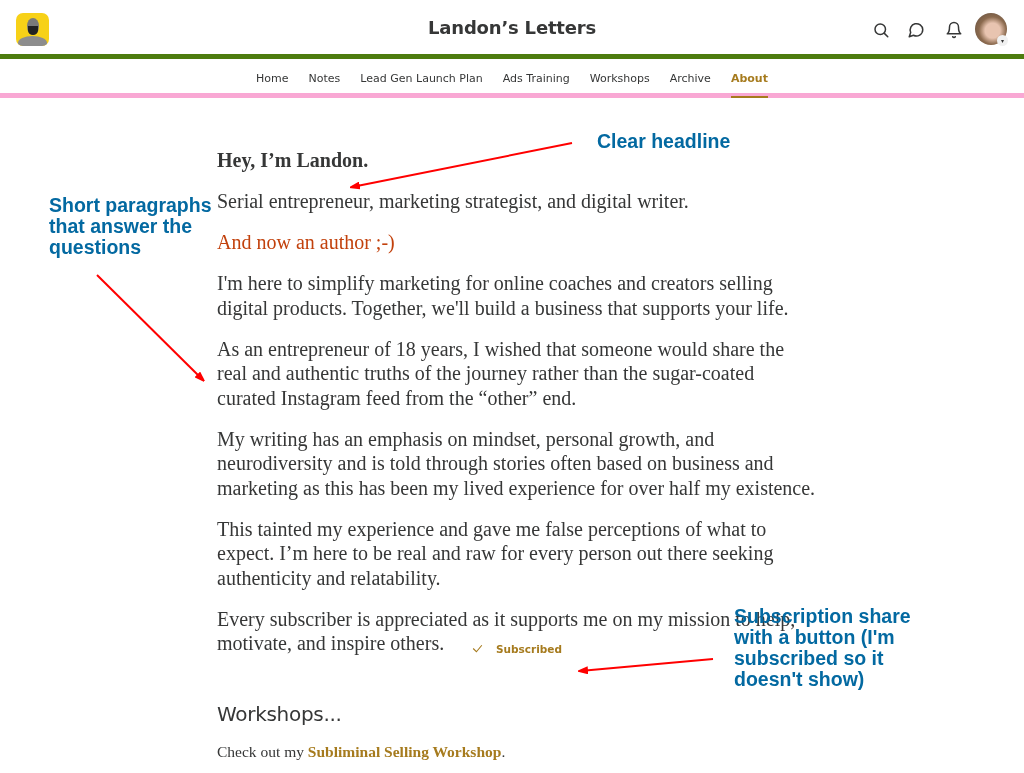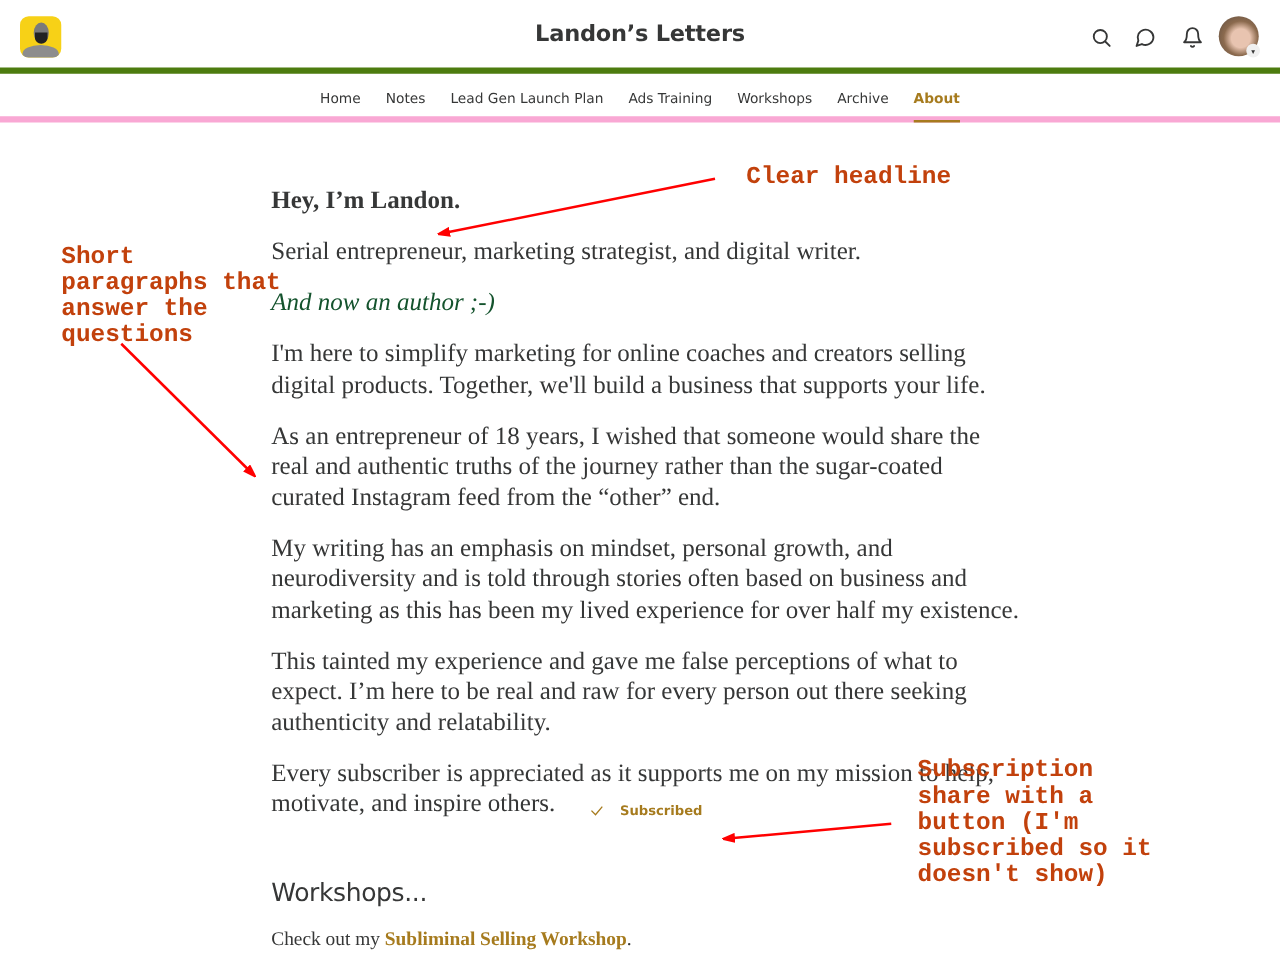--- a/index.html
+++ b/index.html
@@ -20,30 +20,30 @@
   .avatar-caret { position: absolute; left: 997px; top: 35px; width: 11px; height: 11px; border-radius: 50%; background: #f0f0f0; display: flex; align-items: center; justify-content: center; font-size: 6px; color: #333; }
 
   .nav { position: absolute; left: 0; top: 60px; width: 1024px; height: 38px; display: flex; justify-content: center; gap: 0; border-bottom: 5px solid #f9a8d4; }
   .nav-item { position: relative; padding: 0 10px; height: 38px; line-height: 38px; font-family: "DejaVu Sans", sans-serif; font-size: 11px; color: #363737; white-space: nowrap; }
   .nav-item.active { color: #a67b1e; font-weight: bold; }
   .nav-item.active::after { content: ""; position: absolute; left: 10px; right: 10px; bottom: 0; height: 2px; background: #a67b1e; }
 
   .content { position: absolute; left: 217px; top: 148px; width: 600px; font-size: 20px; line-height: 24.5px; color: #363737; }
   .content p { margin-bottom: 16.5px; }
   .content .hello { font-weight: bold; }
-  .content .gold { color: #14532d; font-style: italic; }
+  .content .gold { color: #c2410c; }
 
   .subscribed { position: absolute; left: 471px; top: 642px; display: flex; align-items: center; gap: 12px; font-family: "DejaVu Sans", sans-serif; font-size: 10.5px; color: #a67b1e; font-weight: bold; }
   .subscribed svg { width: 13px; height: 13px; stroke: #a67b1e; fill: none; stroke-width: 2; }
 
   .workshops-h { position: absolute; left: 217px; top: 702px; font-family: "DejaVu Sans", sans-serif; font-weight: normal; font-size: 20px; color: #363737; letter-spacing: -0.3px; }
   .workshops-p { position: absolute; left: 217px; top: 740px; font-size: 15.5px; line-height: 24px; color: #363737; }
   .workshops-p .link { color: #a67b1e; font-weight: bold; }
 
-  .annot { position: absolute; font-family: Liberation Mono, monospace; font-weight: bold; color: #c2410c; font-size: 19.5px; line-height: 21px; }
+  .annot { position: absolute; font-family: Liberation Sans, sans-serif; font-weight: bold; color: #0369a1; font-size: 19.5px; line-height: 21px; }
   .arrows { position: absolute; left: 0; top: 0; width: 1024px; height: 773px; pointer-events: none; }
 </style>
 </head>
 <body>
 
 <div class="topbar">
   <div class="logo">
     <div class="shoulders"></div>
     <div class="head"></div>
     <div class="beard"></div>

